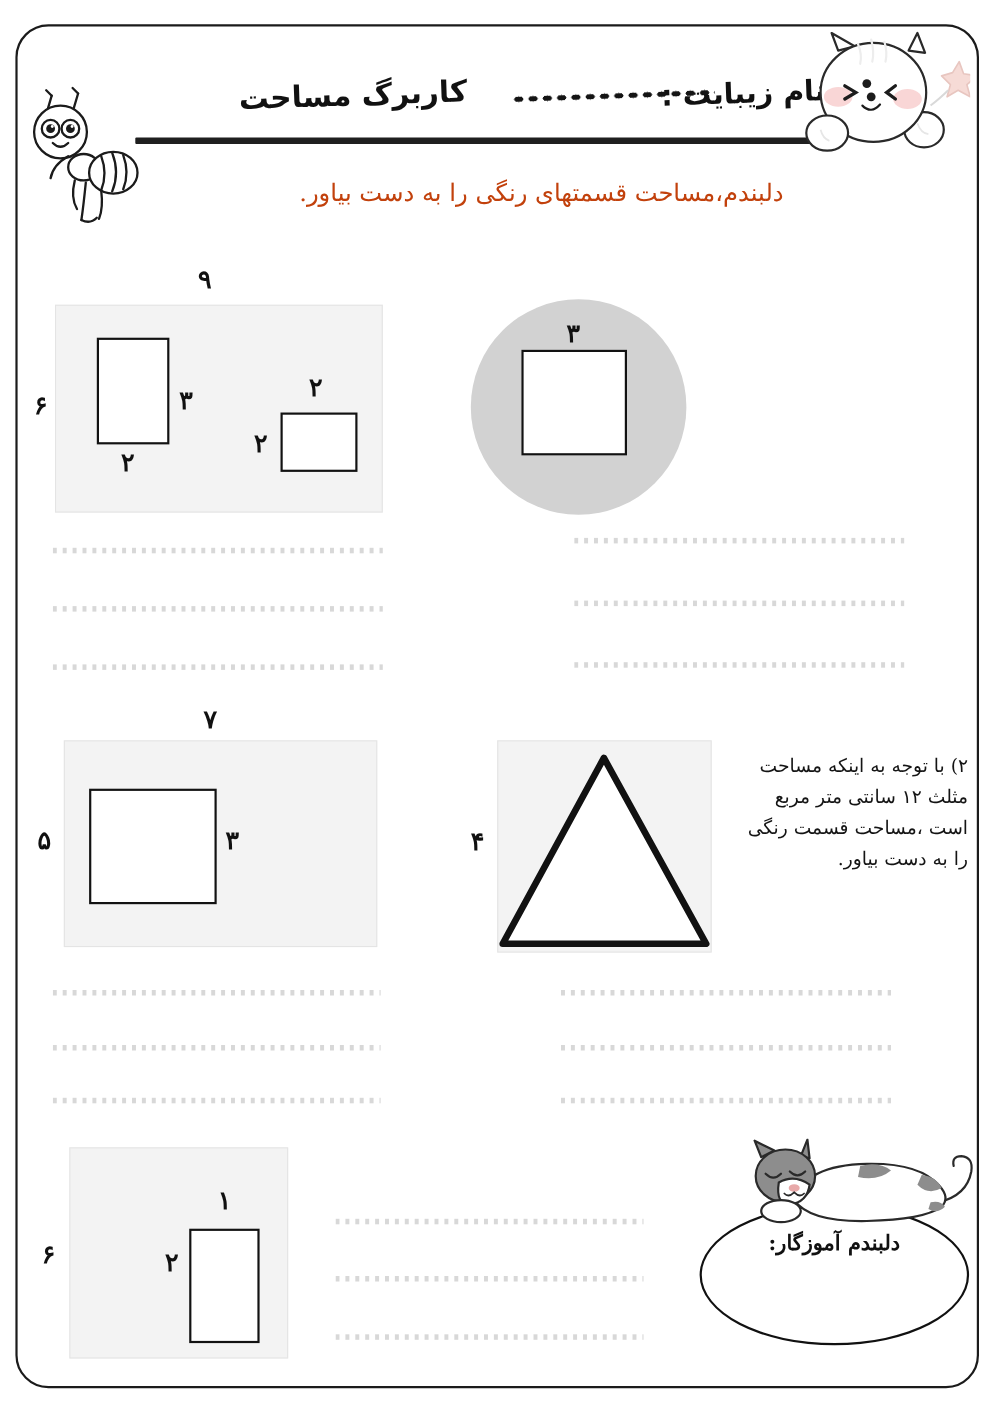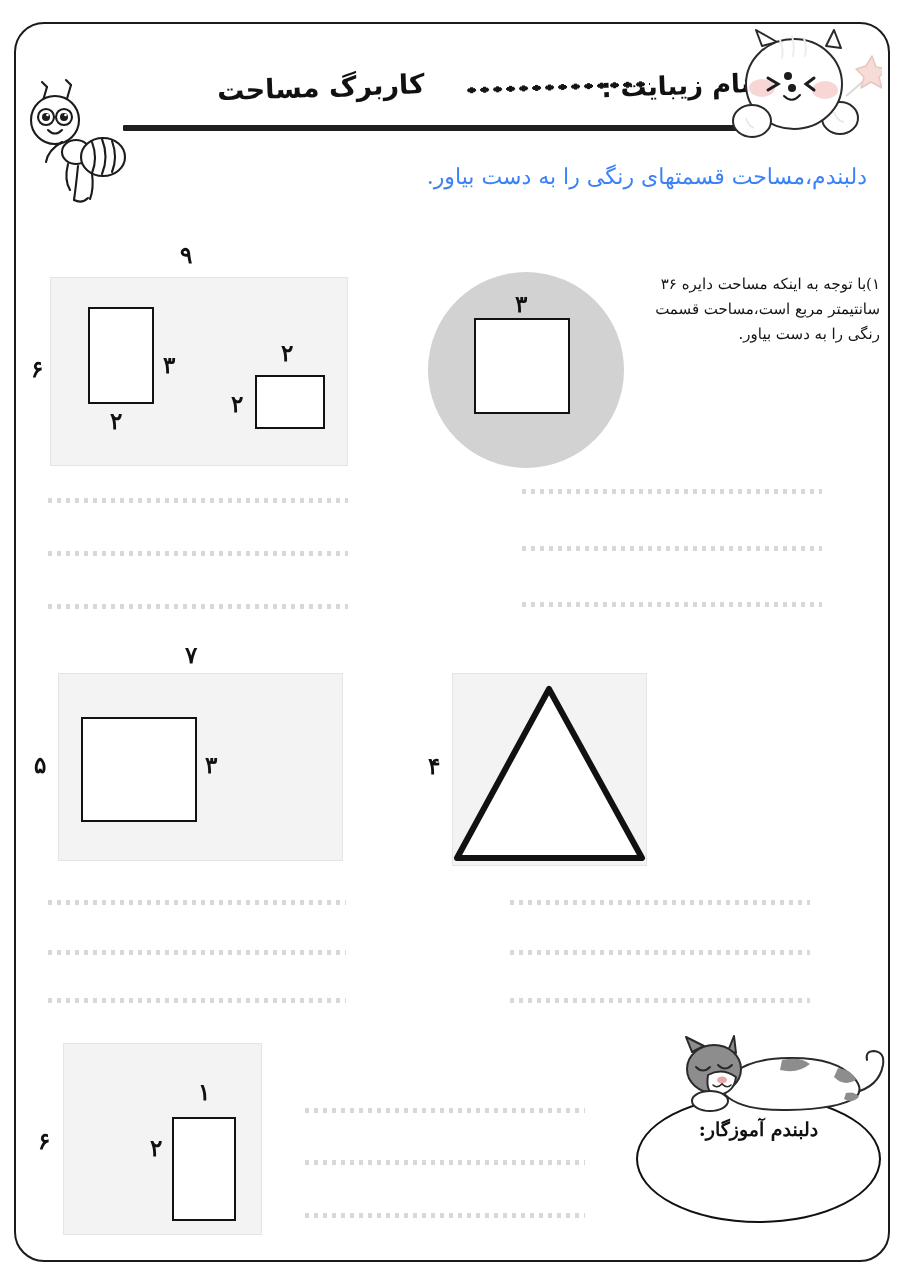--- a/index.html
+++ b/index.html
@@ -58,22 +58,22 @@
     background-size:13px 8px;
     background-repeat:repeat-x;
     transform:rotate(-2deg);
     transform-origin:right center;
   }
   
   .instruction{
     position:absolute;
     right:38px;top:160px;
     width:595px;
-    font-size:22px;color:#3b82f6;
-    text-align:right;
+    font-size:22px;color:#c2410c;
+    text-align:left;
     line-height:1.5;
     font-family:"DejaVu Serif","Liberation Serif",serif;
   }
   
   .shade-box{
     position:absolute;
     background:#f3f3f3;
     border:1px solid #e4e4e4;
     box-sizing:border-box;
   }
@@ -235,21 +235,20 @@
   <div class="dim" style="left:110px;top:409px;">۲</div>
 
   <div class="white-rect" style="left:255px;top:375px;width:70px;height:54px;"></div>
   <div class="dim" style="left:281px;top:341px;">۲</div>
   <div class="dim" style="left:231px;top:392px;">۲</div>
 
   <div class="grey-circle" style="left:428px;top:272px;width:196px;height:196px;"></div>
   <div class="white-rect" style="left:474px;top:318px;width:96px;height:96px;"></div>
   <div class="dim" style="left:515px;top:292px;">۳</div>
 
-  <div class="qtext" style="right:25px;top:272px;width:235px;font-size:15px;">۱)با توجه به اینکه مساحت دایره ۳۶ سانتیمتر مربع است،مساحت قسمت رنگی را به دست بیاور.</div>
 
   <div class="dots-line" style="left:48px;top:498px;width:300px;"></div>
   <div class="dots-line" style="left:48px;top:551px;width:300px;"></div>
   <div class="dots-line" style="left:48px;top:604px;width:300px;"></div>
 
   <div class="dots-line" style="left:522px;top:489px;width:300px;"></div>
   <div class="dots-line" style="left:522px;top:546px;width:300px;"></div>
   <div class="dots-line" style="left:522px;top:602px;width:300px;"></div>
 
   <div class="shade-box" style="left:58px;top:673px;width:285px;height:188px;"></div>
@@ -257,20 +256,21 @@
   <div class="dim" style="left:34px;top:753px;">۵</div>
   <div class="white-rect" style="left:81px;top:717px;width:116px;height:105px;"></div>
   <div class="dim" style="left:205px;top:753px;">۳</div>
 
   <div class="shade-box" style="left:452px;top:673px;width:195px;height:193px;"></div>
   <div class="dim" style="left:428px;top:754px;">۴</div>
   <svg style="position:absolute;left:452px;top:673px;" width="195" height="193">
     <polygon points="97,16 190,185 5,185" fill="#ffffff" stroke="#111111" stroke-width="6" stroke-linejoin="round"></polygon>
   </svg>
 
+  <div class="qtext" style="right:25px;top:683px;width:215px;font-size:17px;">۲) با توجه به اینکه مساحت مثلث ۱۲ سانتی متر مربع است ،مساحت قسمت رنگی را به دست بیاور.</div>
 
   <div class="dots-line" style="left:48px;top:900px;width:298px;"></div>
   <div class="dots-line" style="left:48px;top:950px;width:298px;"></div>
   <div class="dots-line" style="left:48px;top:998px;width:298px;"></div>
 
   <div class="dots-line" style="left:510px;top:900px;width:300px;"></div>
   <div class="dots-line" style="left:510px;top:950px;width:300px;"></div>
   <div class="dots-line" style="left:510px;top:998px;width:300px;"></div>
 
   <div class="shade-box" style="left:63px;top:1043px;width:199px;height:192px;"></div>

